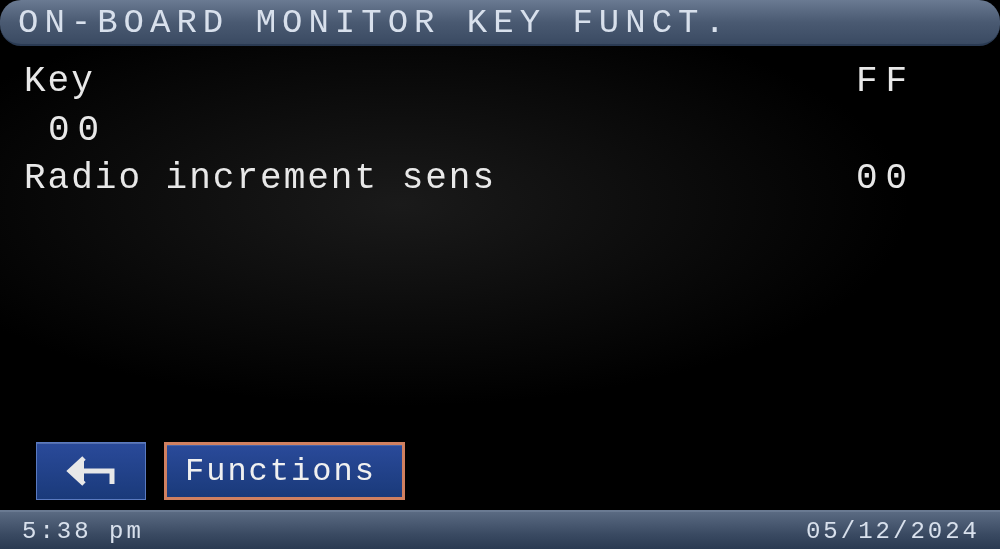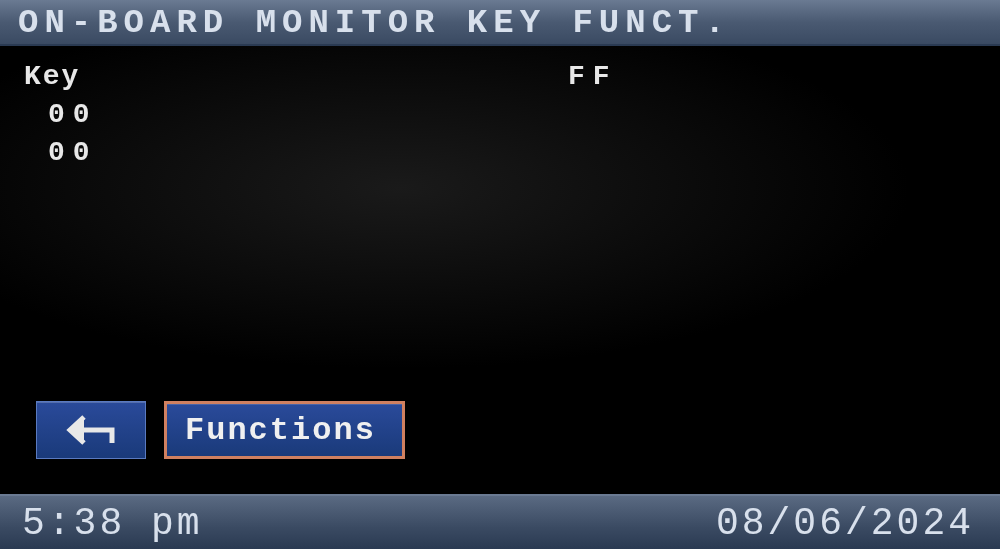--- a/index.html
+++ b/index.html
@@ -15,35 +15,37 @@
     color: #e8e8e8;
     display: flex;
     flex-direction: column;
     overflow: hidden;
     letter-spacing: 2px;
   }
   .title-bar {
     background: linear-gradient(to bottom, #6a7a92 0%, #4a5a72 50%, #3a4a62 100%);
     color: #d8e0ec;
     font-size: 34px;
-    font-weight: bold;
+    font-weight: normal;
     padding: 4px 18px 2px 18px;
     letter-spacing: 6px;
     border-bottom: 2px solid #2a3a52;
+    border-radius: 21px;
   }
   .content {
     flex: 1;
     padding: 12px 24px 0 24px;
     background: radial-gradient(ellipse at 40% 40%, #1a1a1a 0%, #000 60%);
   }
   .row {
     display: flex;
-    font-size: 28px;
+    font-size: 36px;
     line-height: 1.35;
-    font-weight: 700;
+    font-weight: 400;
+    justify-content: space-between;
   }
   .row-label {
     width: 520px;
   }
   .row-value {
     width: 120px;
     letter-spacing: 8px;
     margin-left: 24px;
   }
   .button-row {
@@ -76,65 +78,65 @@
     stroke-linejoin: miter;
   }
   .func-btn {
     background: linear-gradient(to bottom, #2a4a9a 0%, #1a3a7a 100%);
     border: 3px solid #d08060;
     height: 58px;
     padding: 0 26px 0 18px;
     display: flex;
     align-items: center;
     font-size: 32px;
-    font-weight: 700;
+    font-weight: 400;
     color: #f0f0f0;
     box-shadow: inset 0 1px 0 rgba(255,255,255,0.15);
     letter-spacing: 2px;
   }
   .status-bar {
     background: linear-gradient(to bottom, #5a6a82 0%, #3a4a62 60%, #2a3a52 100%);
     color: #d8e0ec;
-    font-size: 38px;
-    padding: 6px 26px 4px 22px;
+    font-size: 24px;
+    padding: 6px 20px 4px 22px;
     display: flex;
     justify-content: space-between;
     border-top: 2px solid #6a7a92;
     letter-spacing: 3px;
-    margin-top: 25px;
   }
 </style>
 </head>
 <body>
 
 <div class="title-bar">ON-BOARD MONITOR KEY FUNCT.</div>
 
 <div class="content">
   <div class="row">
     <span class="row-label">Key</span>
     <span class="row-value">FF</span>
   </div>
   <div class="row">
     <span class="row-value">00</span>
   </div>
   <div class="row">
+    <span class="row-label">Radio increment sens</span>
     <span class="row-value">00</span>
   </div>
 </div>
 
 <div class="button-row">
   <div class="back-btn">
     <span class="back-icon">
       <svg viewBox="0 0 50 34">
         <polyline points="18,4 4,17 18,30" fill="#e8e8e8" stroke="#e8e8e8"></polyline>
         <polyline points="12,17 46,17 46,30"></polyline>
       </svg>
     </span>
   </div>
   <div class="func-btn">
     <span>Functions</span>
   </div>
 </div>
 
 <div class="status-bar">
   <span>5:38 pm</span>
-  <span>08/06/2024</span>
+  <span>05/12/2024</span>
 </div>
 
 </body></html>

